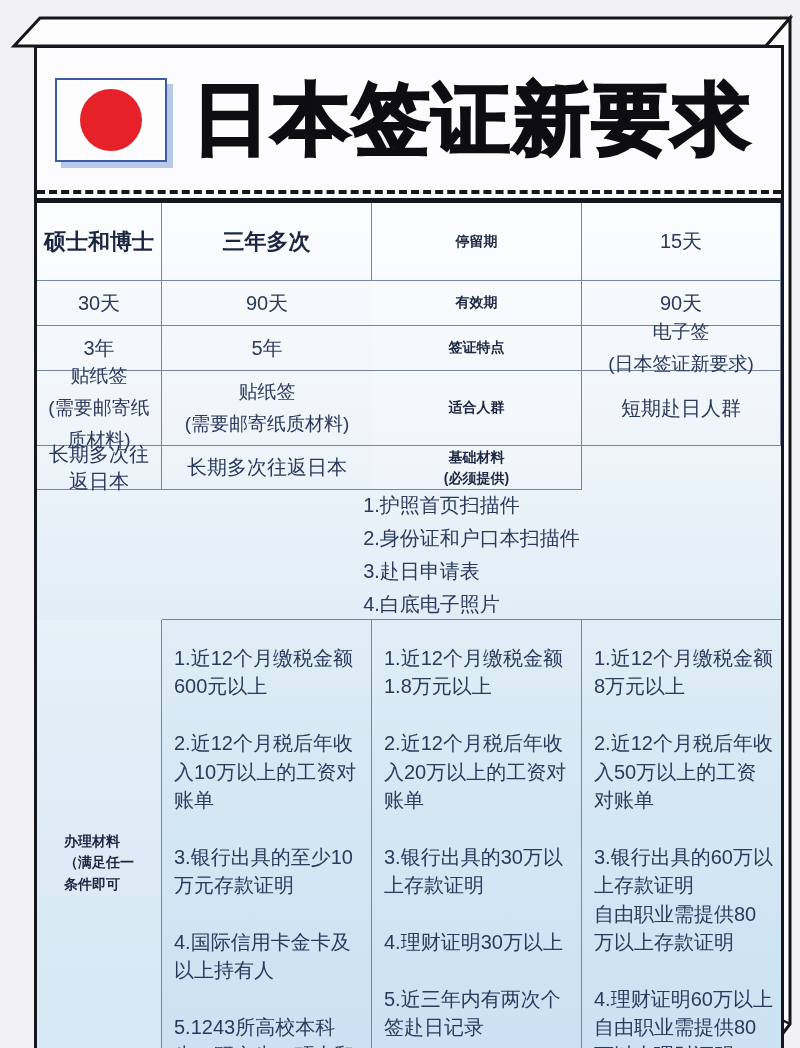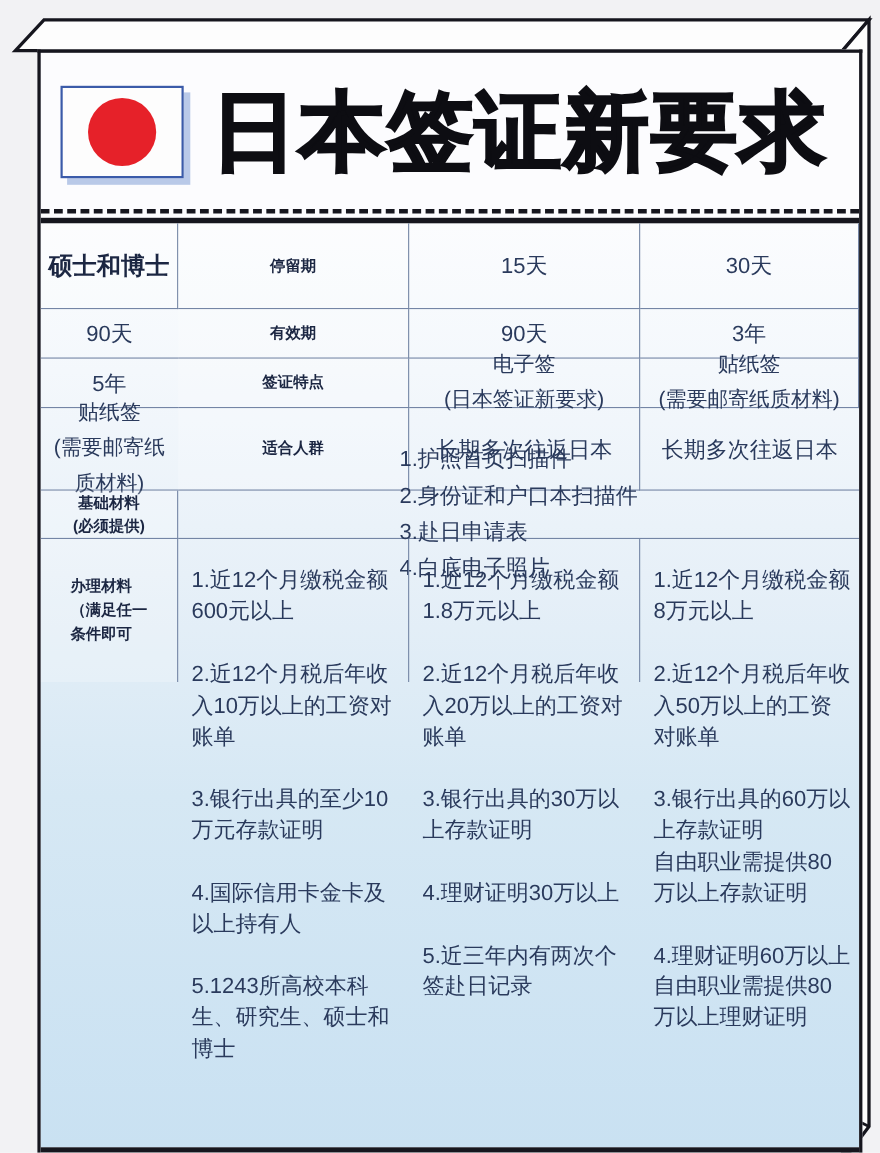--- a/index.html
+++ b/index.html
@@ -152,40 +152,42 @@
         <div class="flag-circle"></div>
       </div>
       <div class="poster-title">日本签证新要求</div>
     </div>
 
     <div class="dashed-divider"></div>
 
     <div class="visa-table">
 
       <div class="cell row-label col-head">硕士和博士</div>
+      <div class="cell col-head">三年多次</div>
 
       <div class="cell row-label">停留期</div>
       <div class="cell">15天</div>
       <div class="cell">30天</div>
       <div class="cell last-col">90天</div>
 
       <div class="cell row-label">有效期</div>
       <div class="cell">90天</div>
       <div class="cell">3年</div>
       <div class="cell last-col">5年</div>
 
       <div class="cell row-label">签证特点</div>
       <div class="cell pre feature-cell">电子签
 (日本签证新要求)</div>
       <div class="cell pre feature-cell">贴纸签
 (需要邮寄纸质材料)</div>
       <div class="cell pre feature-cell last-col">贴纸签
 (需要邮寄纸质材料)</div>
 
       <div class="cell row-label">适合人群</div>
+      <div class="cell">短期赴日人群</div>
       <div class="cell">长期多次往返日本</div>
       <div class="cell last-col">长期多次往返日本</div>
 
       <div class="cell row-label pre">基础材料
 (必须提供)</div>
       <div class="cell merged-basic last-col">
         <div class="inner">1.护照首页扫描件
 2.身份证和户口本扫描件
 3.赴日申请表
 4.白底电子照片</div>

